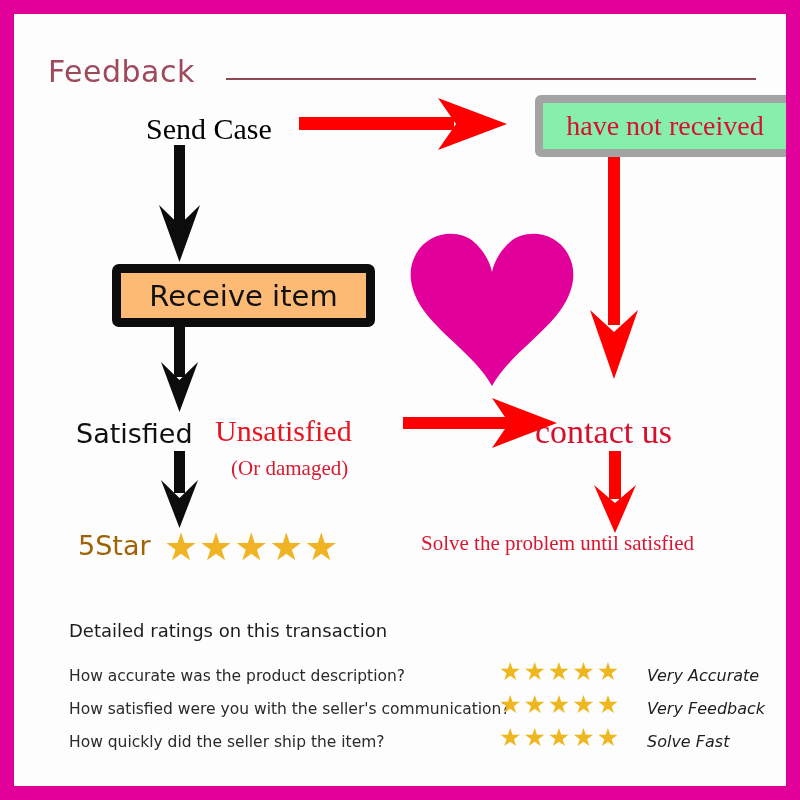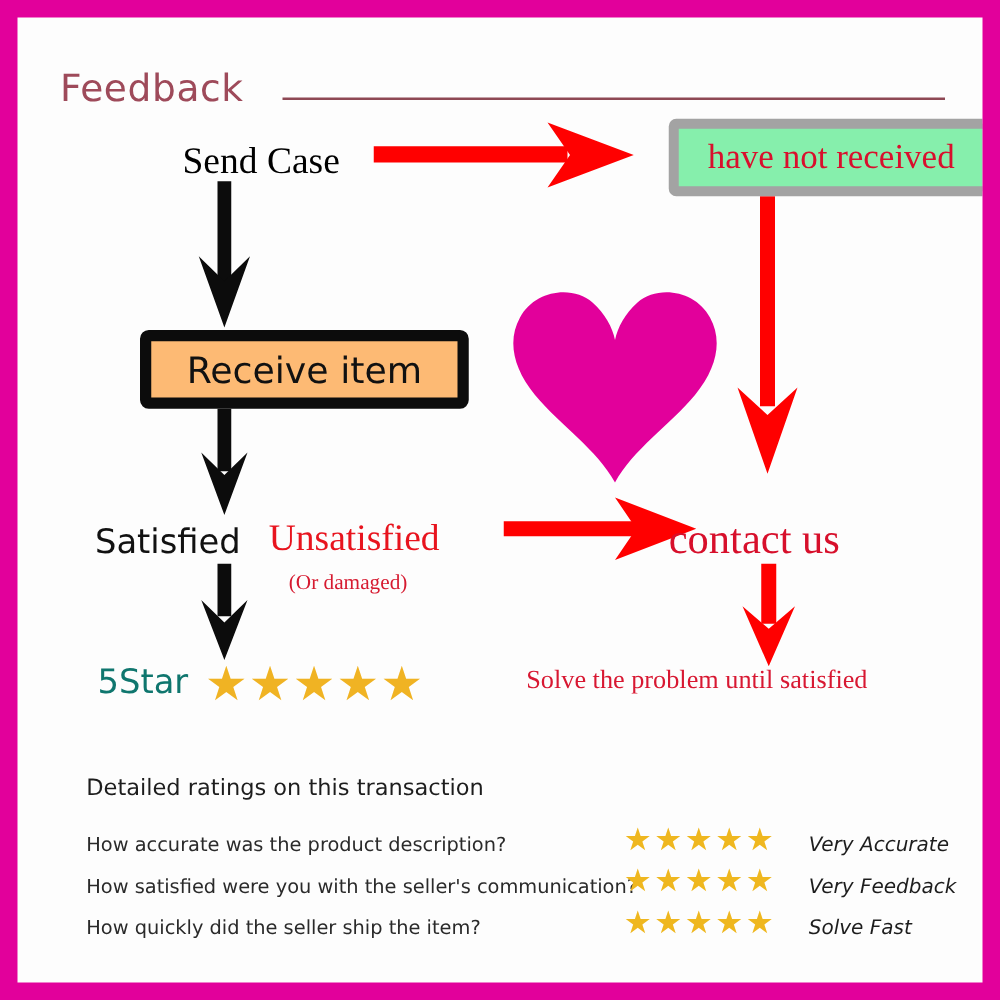--- a/index.html
+++ b/index.html
@@ -67,28 +67,28 @@
   }
   #lbl-unsatisfied {
     left: 201px; top: 400px;
     font-family: "Liberation Serif", serif;
     font-size: 30px;
     color: #e8141e;
   }
   #lbl-or-damaged {
     left: 217px; top: 442px;
     font-family: "Liberation Serif", serif;
-    font-size: 17px;
+    font-size: 21px;
     color: #d61a30;
   }
   #lbl-5star {
     left: 64px; top: 516px;
     font-family: "DejaVu Sans", sans-serif;
     font-size: 27px;
-    color: #0f766e;
+    color: #a16207;
     text-align: right;
   }
   #lbl-contact-us {
     left: 521px; top: 399px;
     font-family: "Liberation Serif", serif;
     font-size: 34px;
     color: #d70f2b;
   }
   #lbl-solve {
     left: 407px; top: 517px;

